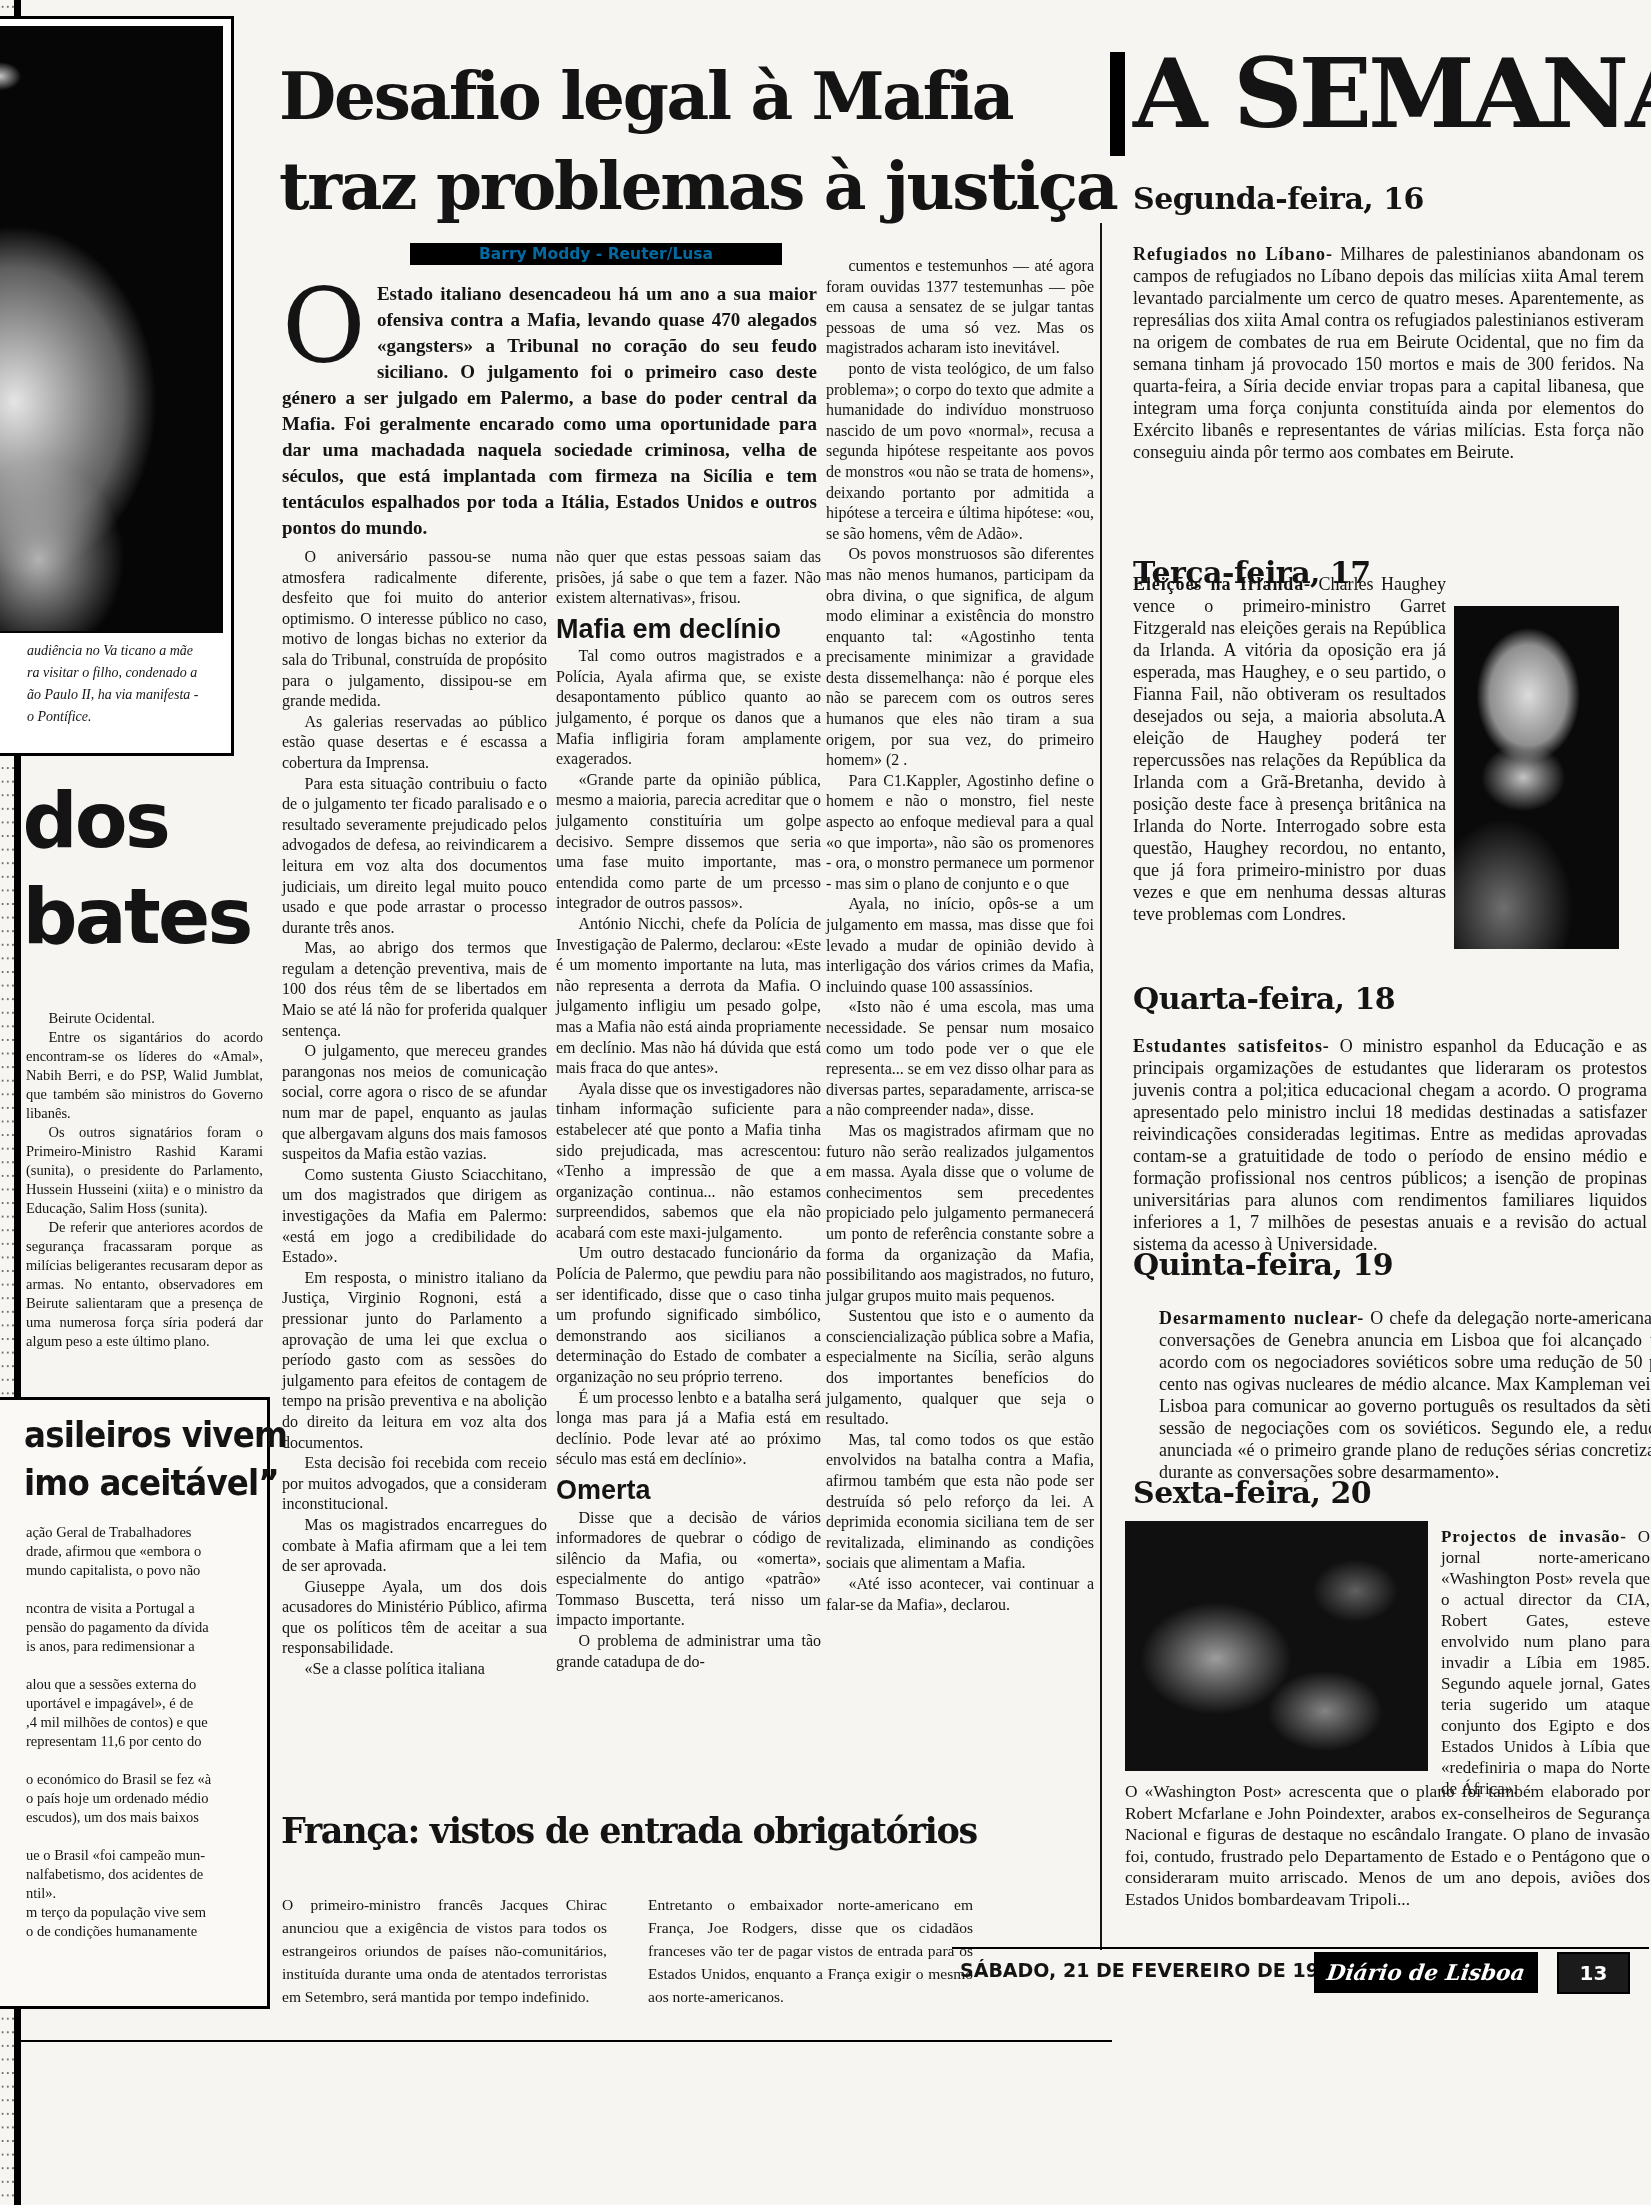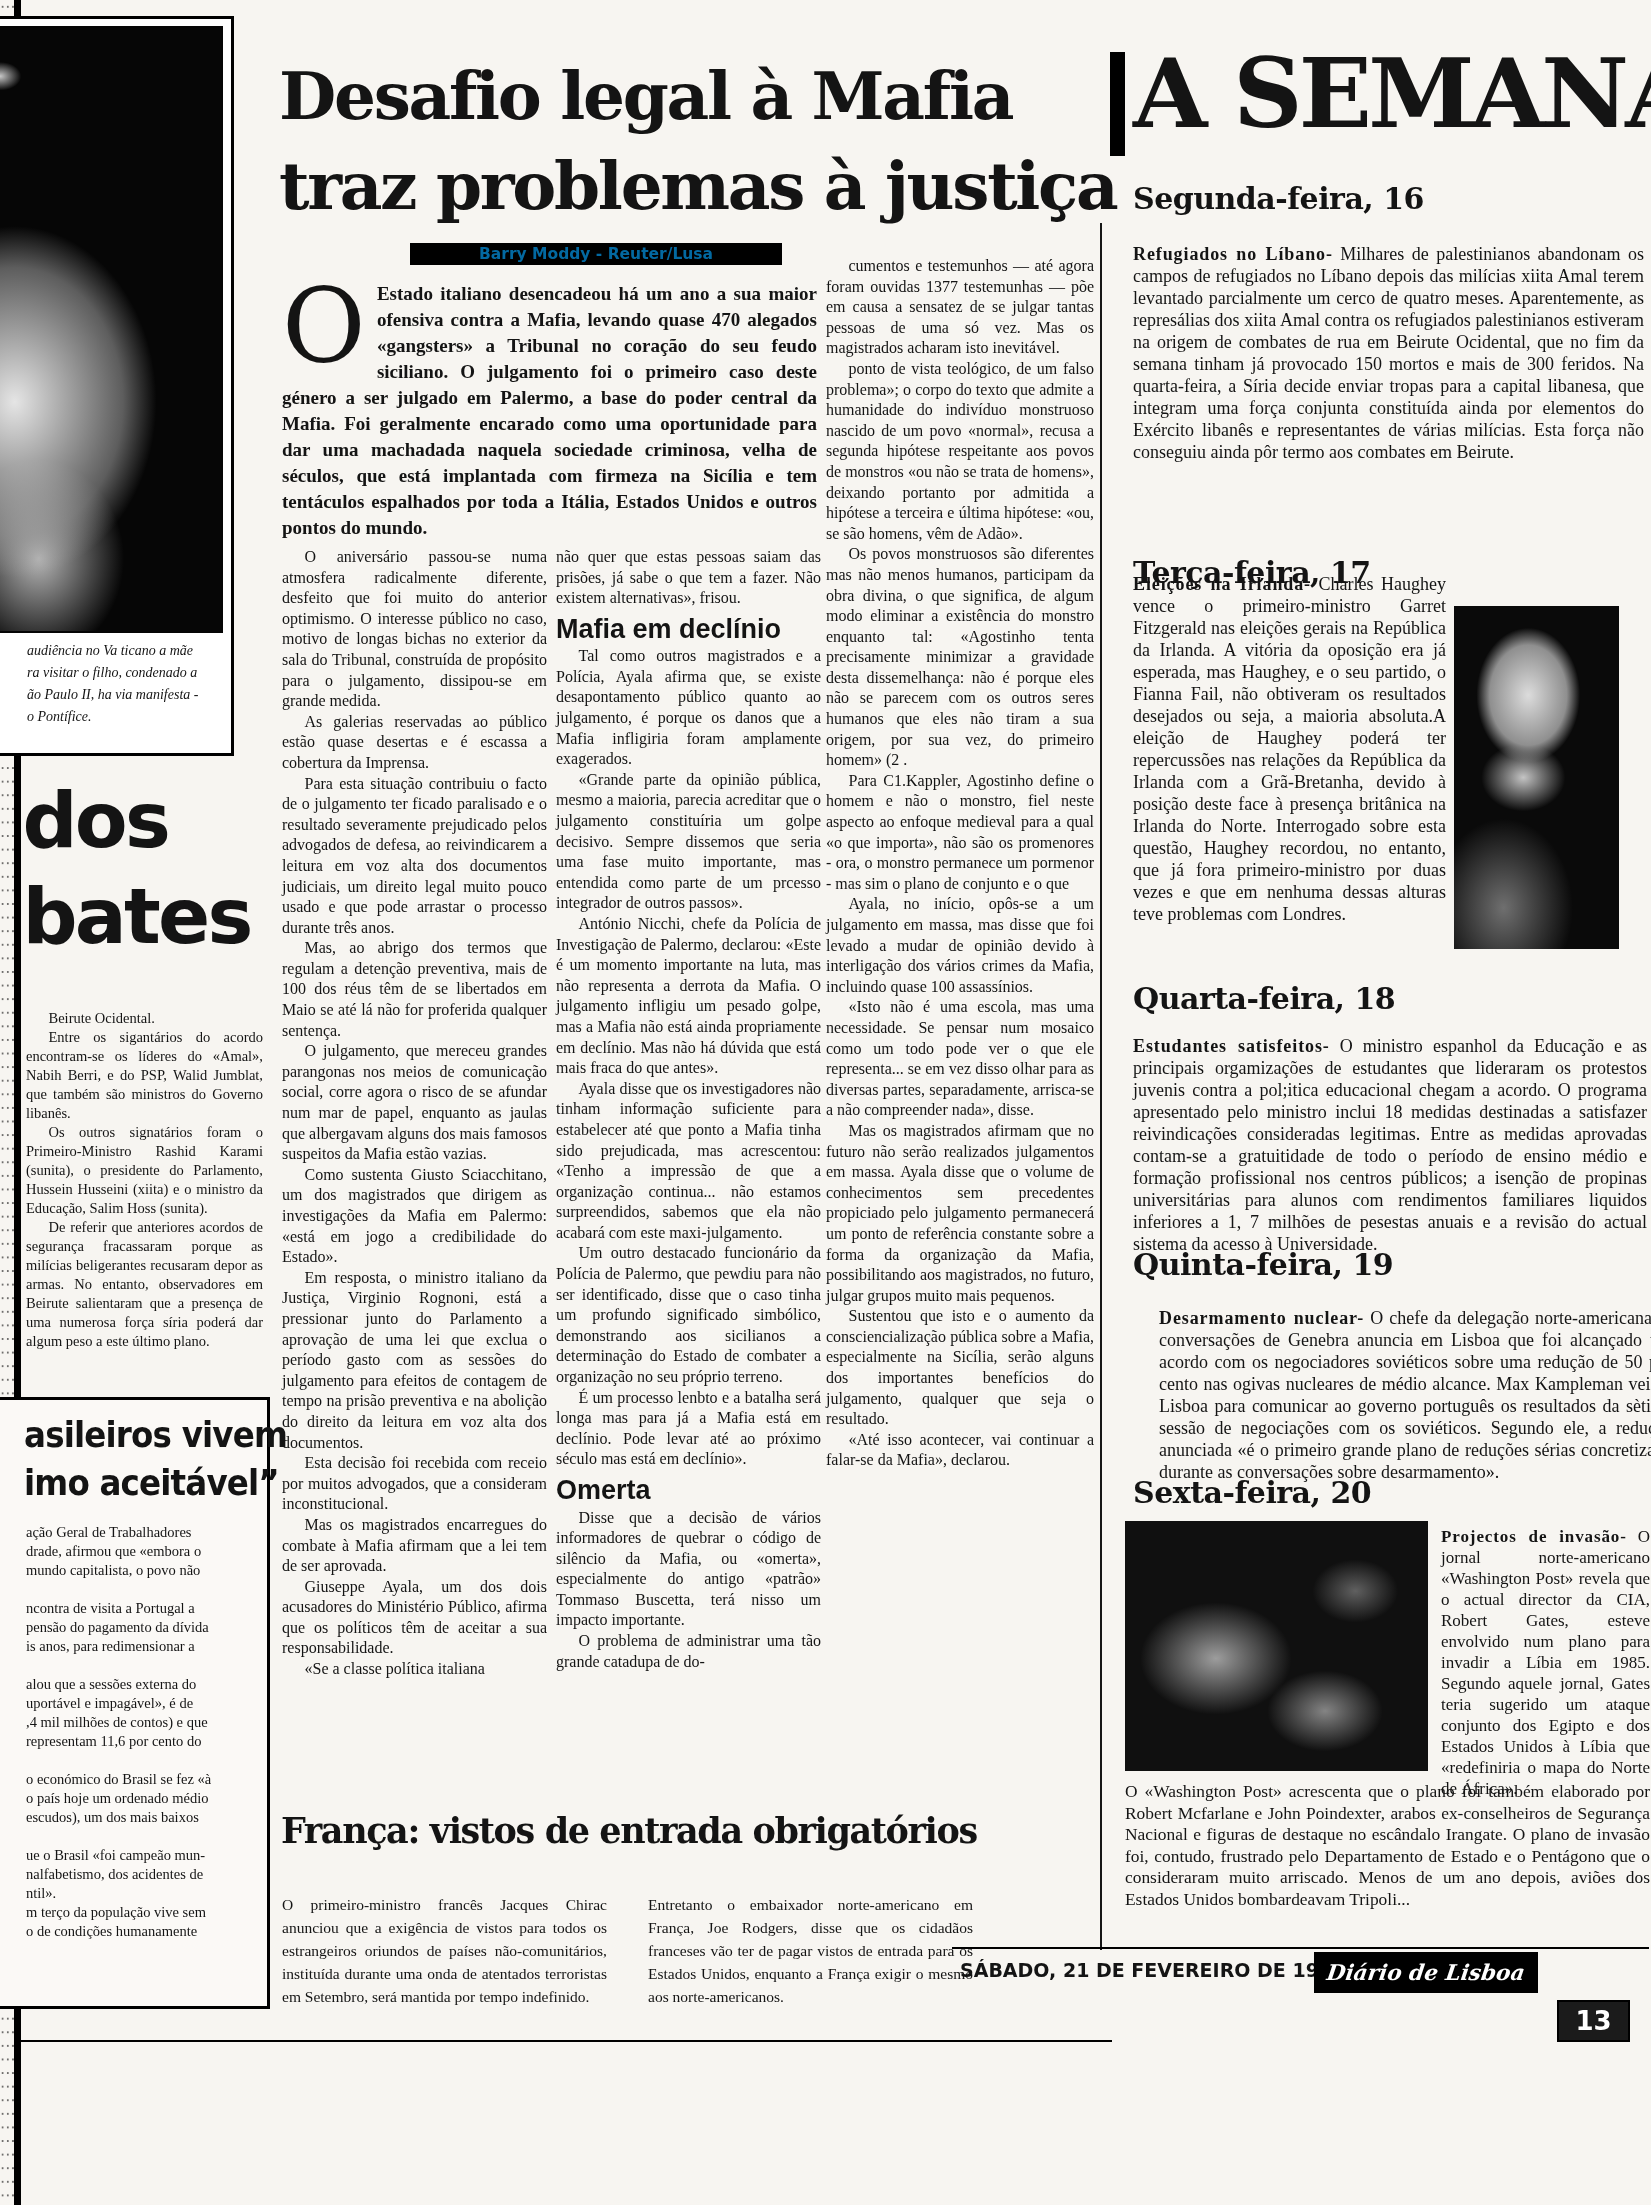--- a/index.html
+++ b/index.html
@@ -71,21 +71,21 @@
       radial-gradient(80px 56px at 66% 76%,#848484,rgba(0,0,0,0) 72%),
       radial-gradient(61px 45px at 76% 28%,#606060,rgba(0,0,0,0) 70%),
       #101010;}
   
   .footrule{left:952px;top:1947px;width:697px;height:1.9px;background:#000;}
   .footdate{left:960px;top:1959px;font-family:"DejaVu Sans",sans-serif;font-weight:bold;font-size:19px;}
   .footlogo{left:1314px;top:1952px;width:224px;height:41px;background:#000;color:#fff;text-align:center;}
   .footlogo span{display:inline-block;font-family:"DejaVu Serif",serif;font-style:italic;font-weight:bold;
                  font-size:21.6px;line-height:41px;transform:skewX(-8deg);}
   .footpage{left:1557px;top:1952px;width:69px;height:38px;border:2.8px solid #000;background:#1b1b1b;color:#fff;
-            text-align:center;font-family:"DejaVu Sans",sans-serif;font-weight:bold;font-size:26px;line-height:38px;margin-top:48px;}
+            text-align:center;font-family:"DejaVu Sans",sans-serif;font-weight:bold;font-size:20px;line-height:38px;}
 </style>
 </head>
 <body>
 
 <div id="page">
 
   <div class="abs speckle"></div>
   <div class="abs edge-rule"></div>
 
   <div class="abs box1"></div>
@@ -183,20 +183,21 @@
 
   <div class="abs bodycopy col3">
       <p>cumentos e testemunhos — até agora foram ouvidas 1377 testemunhas — põe em causa a sensatez de se julgar tantas pessoas de uma só vez. Mas os magistrados acharam isto inevitável.</p>
       <p>ponto de vista teológico, de um falso problema»; o corpo do texto que admite a humanidade do indivíduo monstruoso nascido de um povo «normal», recusa a segunda hipótese respeitante aos povos de monstros «ou não se trata de homens», deixando portanto por admitida a hipótese a terceira e última hipótese: «ou, se são homens, vêm de Adão».</p>
       <p>Os povos monstruosos são diferentes mas não menos humanos, participam da obra divina, o que significa, de algum modo eliminar a existência do monstro enquanto tal: «Agostinho tenta precisamente minimizar a gravidade desta dissemelhança: não é porque eles não se parecem com os outros seres humanos que eles não tiram a sua origem, por sua vez, do primeiro homem» (2 .</p>
       <p>Para C1.Kappler, Agostinho define o homem e não o monstro, fiel neste aspecto ao enfoque medieval para a qual «o que importa», não são os promenores - ora, o monstro permanece um pormenor - mas sim o plano de conjunto e o que</p>
       <p>Ayala, no início, opôs-se a um julgamento em massa, mas disse que foi levado a mudar de opinião devido à interligação dos vários crimes da Mafia, incluindo quase 100 assassínios.</p>
       <p>«Isto não é uma escola, mas uma necessidade. Se pensar num mosaico como um todo pode ver o que ele representa... se em vez disso olhar para as diversas partes, separadamente, arrisca-se a não compreender nada», disse.</p>
       <p>Mas os magistrados afirmam que no futuro não serão realizados julgamentos em massa. Ayala disse que o volume de conhecimentos sem precedentes propiciado pelo julgamento permanecerá um ponto de referência constante sobre a forma da organização da Mafia, possibilitando aos magistrados, no futuro, julgar grupos muito mais pequenos.</p>
       <p>Sustentou que isto e o aumento da consciencialização pública sobre a Mafia, especialmente na Sicília, serão alguns dos importantes benefícios do julgamento, qualquer que seja o resultado.</p>
+      <p>Mas, tal como todos os que estão envolvidos na batalha contra a Mafia, afirmou também que esta não pode ser destruída só pelo reforço da lei. A deprimida economia siciliana tem de ser revitalizada, eliminando as condições sociais que alimentam a Mafia.</p>
       <p>«Até isso acontecer, vai continuar a falar-se da Mafia», declarou.</p>
     </div>
 
   <div class="abs francehead">França: vistos de entrada obrigatórios</div>
   <div class="abs bodycopy fr1">
     <p class="noind">O primeiro-ministro francês Jacques Chirac anunciou que a exigência de vistos para todos os estrangeiros oriundos de países não-comunitários, instituída durante uma onda de atentados terroristas em Setembro, será mantida por tempo indefinido.</p>
   </div>
   <div class="abs bodycopy fr2">
     <p class="noind">Entretanto o embaixador norte-americano em França, Joe Rodgers, disse que os cidadãos franceses vão ter de pagar vistos de entrada para os Estados Unidos, enquanto a França exigir o mesmo aos norte-americanos.</p>
   </div>

